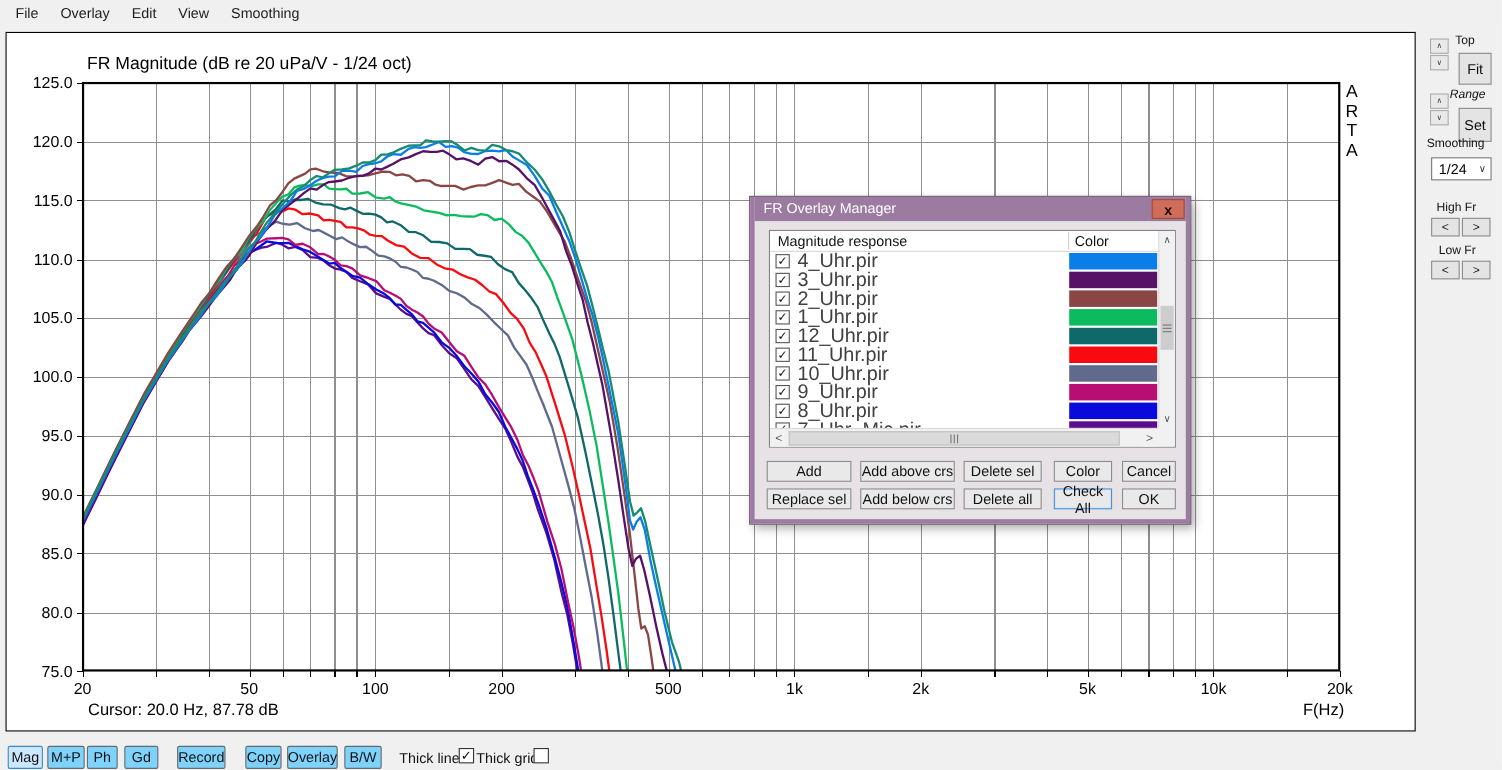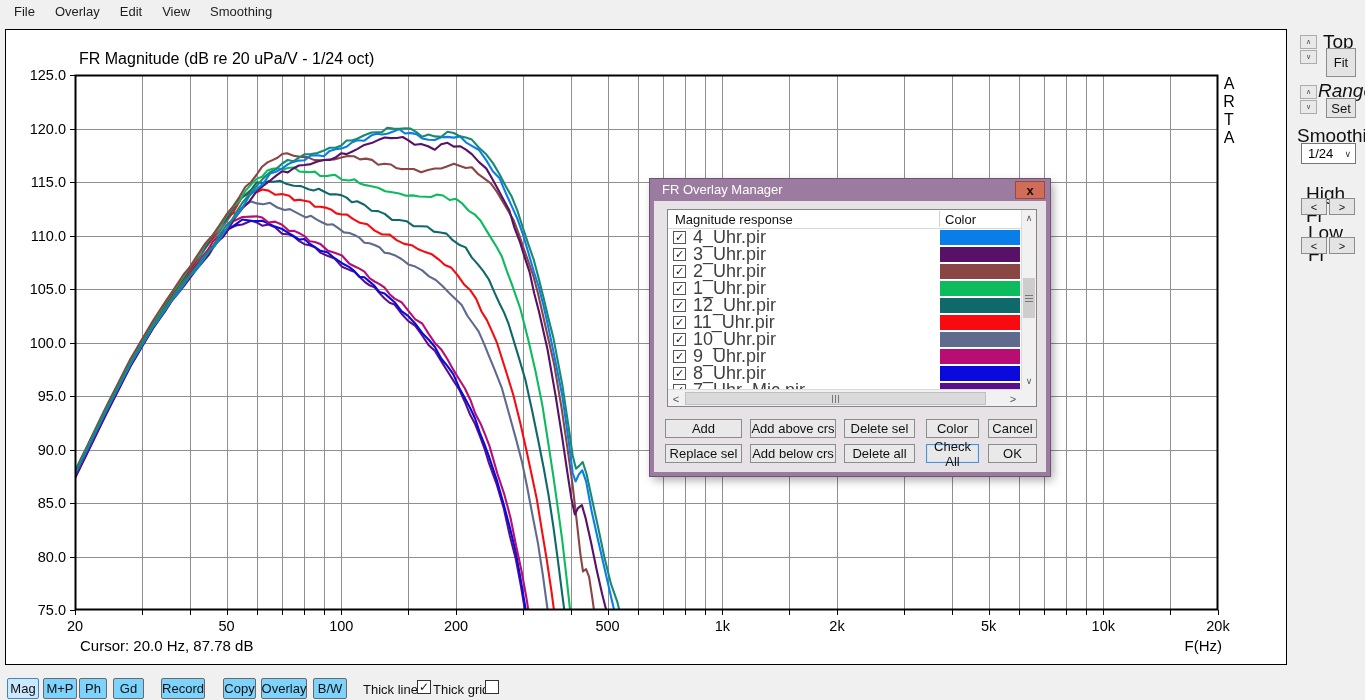--- a/index.html
+++ b/index.html
@@ -11,36 +11,36 @@
 
   
   .chart-panel{position:absolute;left:5px;top:29px;width:1280px;height:634px;background:#fff;border:1px solid #000;box-sizing:content-box;}
   .chart-title{position:absolute;left:73px;top:20px;font-size:16px;color:#000;}
   .plot-svg{position:absolute;left:69px;top:45px;overflow:visible;}
   .arta{position:absolute;left:1214px;top:45px;width:18px;font-size:16px;line-height:18px;color:#000;text-align:center;}
   .cursor-readout{position:absolute;left:74px;top:607px;font-size:15px;color:#000;}
   .fhz-label{position:absolute;left:1168px;top:607px;width:48px;font-size:15px;color:#000;text-align:right;}
 
   
-  .sb-label{position:absolute;font-size:19px;color:#111;}
+  .sb-label{position:absolute;font-size:11px;color:#111;}
   .spin{position:absolute;width:17px;height:14px;background:#E9E9E9;border:1px solid #ACACAC;font-size:7px;color:#444;display:flex;align-items:center;justify-content:center;box-sizing:border-box;}
   .sb-btn{position:absolute;background:#E4E4E4;border:1px solid #8C8C8C;font-size:13px;color:#111;display:flex;align-items:center;justify-content:center;box-sizing:border-box;}
   .combo{position:absolute;left:1301px;top:143px;width:55px;height:21px;background:#fff;border:1px solid #767676;box-sizing:border-box;font-size:13px;display:flex;align-items:center;}
   .combo .val{padding-left:6px;flex:1;}
   .combo .arr{font-size:9px;color:#333;padding-right:4px;}
 
   
   .tb-btn{position:absolute;top:678px;height:21px;background:#7dd3fc;border:1px solid #696969;border-radius:2px;font-size:13px;color:#111;display:flex;align-items:center;justify-content:center;box-sizing:border-box;}
   .tb-btn.active{background:#CCE8FF;border-color:#3C87C8;}
   .tb-label{position:absolute;top:682px;font-size:13px;color:#111;}
   .checkbox{width:14px;height:14px;background:#fff;border:1px solid #333;box-sizing:border-box;display:flex;align-items:center;justify-content:center;font-size:12px;font-weight:bold;color:#111;}
   .tb-cb{position:absolute;top:680px;}
 
   
-  .dialog{position:absolute;left:650px;top:179px;width:400px;height:297px;background:#E6E2E6;border:4px solid #9C7BA0;border-top:none;box-sizing:border-box;box-shadow:0 0 0 1px #6F5472,3px 4px 9px rgba(0,0,0,.35);z-index:10;}
+  .dialog{position:absolute;left:682px;top:179px;width:400px;height:297px;background:#E6E2E6;border:4px solid #9C7BA0;border-top:none;box-sizing:border-box;box-shadow:0 0 0 1px #6F5472,3px 4px 9px rgba(0,0,0,.35);z-index:10;}
   .dlg-titlebar{position:absolute;left:0;top:0;width:100%;height:22px;background:#9C7BA0;}
   .dlg-title{position:absolute;left:8px;top:0;line-height:22px;font-size:13px;color:#fff;}
   .dlg-close{position:absolute;left:361px;top:2px;width:30px;height:18px;background:#CF6D59;border:1px solid #A04838;box-sizing:border-box;display:flex;align-items:center;justify-content:center;font-size:13px;font-weight:bold;color:#1a0a0a;line-height:1;}
   .listbox{position:absolute;left:13px;top:30px;width:370px;height:198px;background:#fff;border:1px solid #848484;box-sizing:border-box;}
   .lb-main{position:absolute;left:0;top:0;width:353px;height:179px;overflow:hidden;}
   .lb-header{height:18px;display:flex;align-items:center;border-bottom:1px solid #D8D8D8;font-size:13px;color:#111;}
   .lb-header .h-name{width:264px;padding-left:7px;}
   .lb-header .h-div{width:1px;height:16px;background:#D0D0D0;}
   .lb-header .h-color{padding-left:5px;flex:1;}
   .lb-row{position:relative;height:17px;display:flex;align-items:center;}
@@ -217,21 +217,21 @@
 
   <div>
     <div class="spin" style="left:1300px;top:35px;">∧</div>
     <div class="spin" style="left:1300px;top:50px;">∨</div>
     <div class="sb-label" style="left:1323px;top:31px;">Top</div>
     <div class="sb-btn" style="left:1326px;top:48px;width:30px;height:29px;">Fit</div>
 
     <div class="spin" style="left:1300px;top:85px;">∧</div>
     <div class="spin" style="left:1300px;top:100px;">∨</div>
     <div class="sb-label" style="left:1318px;top:80px;font-style:italic;">Range</div>
-    <div class="sb-btn" style="left:1326px;top:98px;width:30px;height:20px;">Set</div>
+    <div class="sb-btn" style="left:1326px;top:98px;width:30px;height:31px;">Set</div>
 
     <div class="sb-label" style="left:1297px;top:125px;">Smoothing</div>
     <div class="combo">
       <span class="val">1/24</span>
       <span class="arr">∨</span>
     </div>
 
     <div class="sb-label" style="left:1306px;top:183px;">High Fr</div>
     <div class="sb-btn" style="left:1301px;top:198px;width:26px;height:17px;font-size:11px;">&lt;</div>
     <div class="sb-btn" style="left:1329px;top:198px;width:26px;height:17px;font-size:11px;">&gt;</div>

